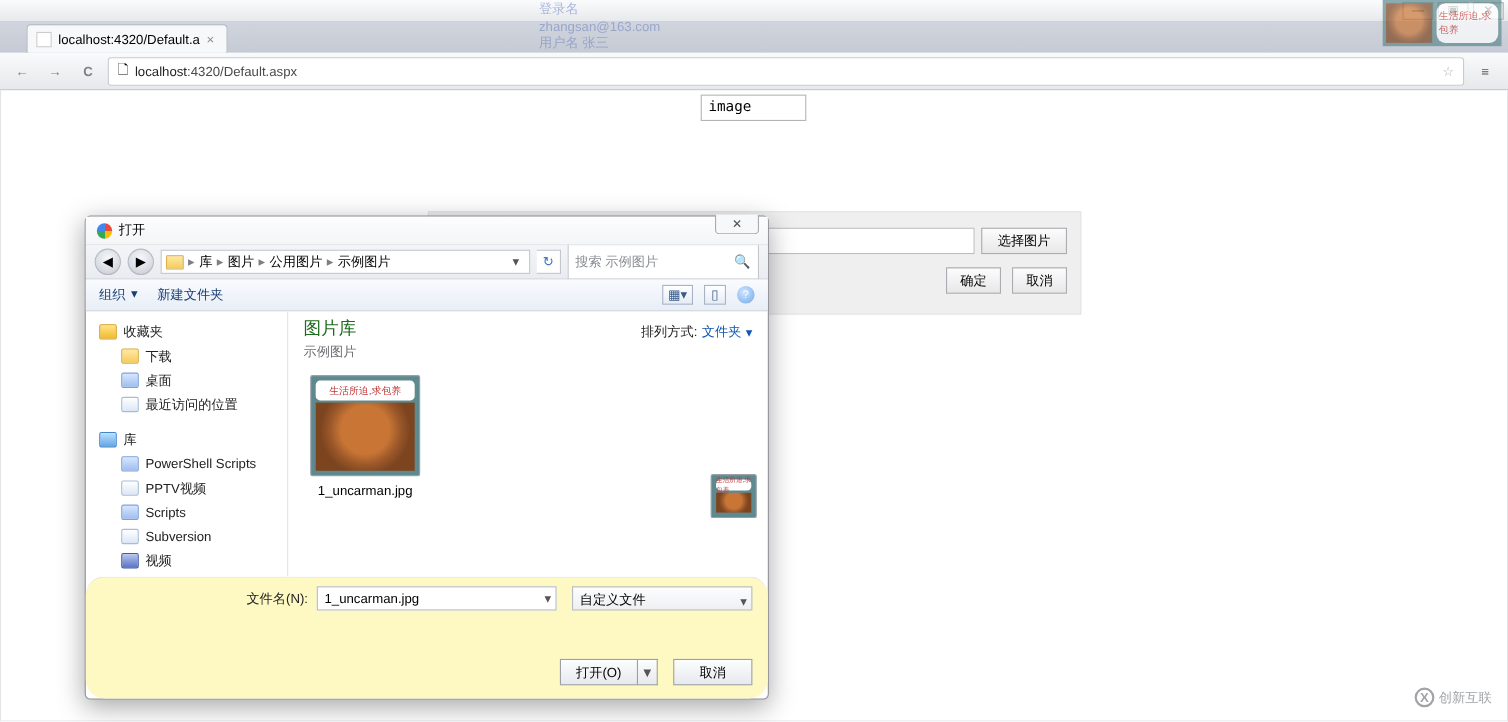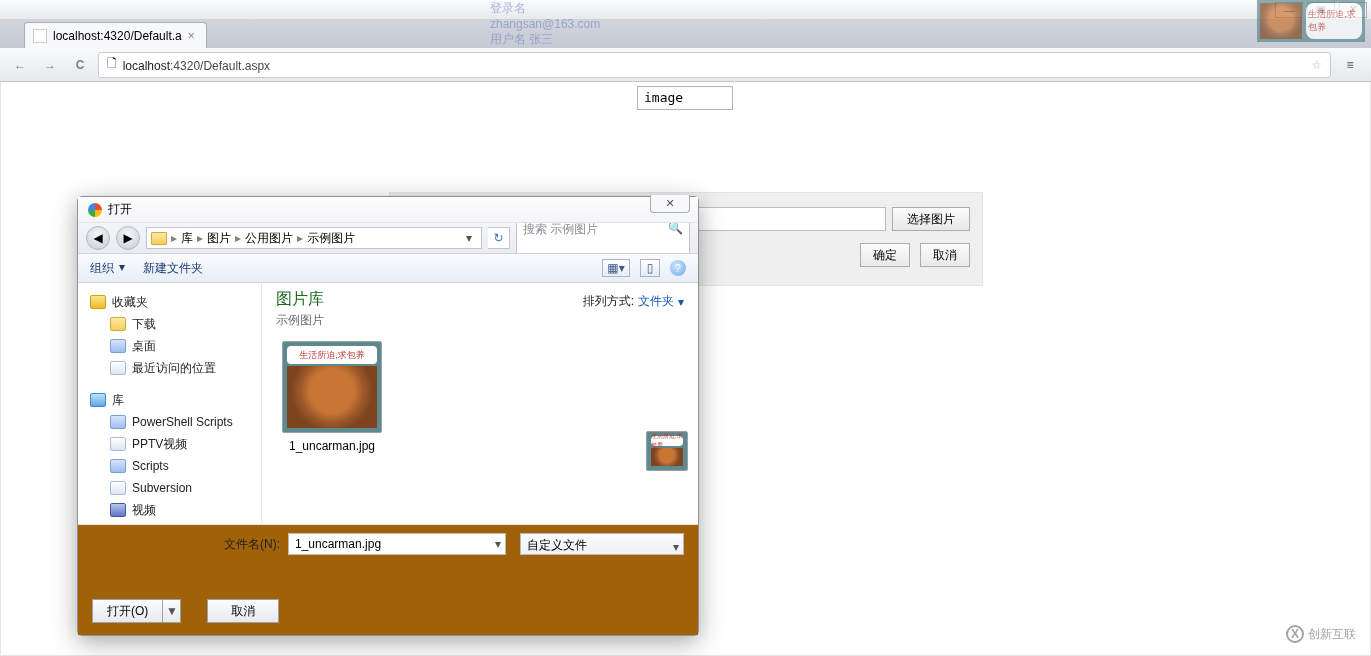--- a/index.html
+++ b/index.html
@@ -44,21 +44,21 @@
   .fd-titlebar { height:26px; display:flex; align-items:center; padding:0 10px; background:linear-gradient(#fdfdfe,#f4f5f7); border-bottom:1px solid #e2e4e7; position:relative;}
   .fd-title-icon { width:14px;height:14px; border-radius:50%; background:conic-gradient(#e94a3a 0 90deg,#fbbc05 90deg 180deg,#34a853 180deg 270deg,#4285f4 270deg); margin-right:6px;}
   .fd-close-pill { position:absolute; right:8px; top:-2px; width:40px; height:18px; border:1px solid #a8abae; border-top:none; border-bottom-left-radius:4px;border-bottom-right-radius:4px; background:#f7f8fa; display:flex;align-items:center;justify-content:center; font-size:11px;color:#555;}
   .fd-nav { height:30px; display:flex; align-items:center; padding:4px 8px; gap:6px; background:linear-gradient(#f3f5f8,#e9ecf0);}
   .nav-circ { width:24px;height:24px;border-radius:50%; background:radial-gradient(circle at 50% 35%,#f5f7fb,#d5d9df 70%,#b9bec6); border:1px solid #b6bac0; display:flex;align-items:center;justify-content:center;}
   .breadcrumb { flex:0 0 336px; height:22px; border:1px solid #c3c6cb; background:#fff; display:flex; align-items:center; padding:0 4px; gap:4px;}
   .folder-ico { width:16px;height:13px; background:linear-gradient(#ffe9a6,#f6cc58); border:1px solid #d6a93b; border-radius:1px;}
   .bc-sep { color:#7c7f84; }
   .bc-drop { width:16px; text-align:center; color:#555;}
   .bc-refresh { width:22px;height:22px;border:1px solid #c3c6cb; border-left:none; background:#fff; display:flex;align-items:center;justify-content:center; color:#3a78c9;}
-  .search-box { flex:1; height:36px; border:1px solid #c3c6cb; background:#fff; display:flex; align-items:flex-start; padding:0 6px; color:#8a8d92;}
+  .search-box { flex:1; height:36px; border:1px solid #c3c6cb; background:#fff; display:flex; align-items:center; padding:0 6px; color:#8a8d92;}
   .search-box .mag { margin-left:auto; color:#3a78c9;}
   .fd-toolbar { height:30px; background:linear-gradient(#f9fbfe,#e8eef7); border-top:1px solid #cfd4db; border-bottom:1px solid #cfd4db; display:flex; align-items:center; padding:0 12px; gap:18px;}
   .fd-toolbar .rt { margin-left:auto; display:flex; align-items:center; gap:10px;}
   .tool-lnk { color:#1a3e73; display:flex; gap:5px; cursor:default;}
   .view-toggle { width:28px;height:18px;border:1px solid #a9b3c4;background:linear-gradient(#fff,#e6ecf5); display:flex;align-items:center;justify-content:center; color:#3a5a8a;}
   .help-circ { width:16px;height:16px;border-radius:50%;background:radial-gradient(circle at 40% 35%,#cfe5ff,#6fa8e8); color:#fff; font-size:10px; display:flex;align-items:center;justify-content:center;}
   .fd-main { flex:1; display:flex; overflow:hidden; }
   .fd-sidebar { width:184px; border-right:1px solid #e2e4e7; padding:8px 6px; overflow:auto;}
   .sb-group { margin-bottom:10px;}
   .sb-item { display:flex; align-items:center; gap:6px; height:22px; padding:0 6px; border-radius:2px; color:#222; cursor:default;}
@@ -79,28 +79,28 @@
   .sort-line .link { color:#1157b3; }
   .thumb-area { flex:1; padding:10px 14px; position:relative; }
   .file-tile { width:112px; }
   .file-thumb { width:100px;height:92px; margin:0 auto 6px; background:#5e8a8f; border:1px solid #9aa0a8; border-radius:2px; display:flex; flex-direction:column; padding:4px; gap:2px;}
   .file-thumb .bubble { height:18px; background:#fff; border-radius:4px; font-size:9px; color:#c03636; display:flex; align-items:center; justify-content:center;}
   .file-thumb .face { flex:1; background:radial-gradient(circle at 50% 40%,#c87535 38%,#9b5729 55%,#7c4520 70%);}
   .file-name { text-align:center; }
   .detail-preview { position:absolute; right:10px; top:100px; width:42px; height:40px; }
   .detail-preview .bubble { height:10px; font-size:6px; }
 
-  .fd-bottom { padding:8px 14px 12px; background:#a16207; border-top:1px solid #e2e4e7;}
+  .fd-bottom { padding:8px 14px 12px; background:#fef9c3; border-top:1px solid #e2e4e7;border-radius:17px;}
   .fdb-row1 { display:flex; align-items:center; gap:8px; margin-bottom:10px; justify-content:flex-end;}
   .fdb-label { color:#222; }
   .combo { height:22px; border:1px solid #b8bcc2; background:#fff; display:flex; align-items:center; padding:0 4px 0 6px; position:relative;}
   .combo .caret { position:absolute; right:4px; color:#555;}
   .combo.filename { width:218px; margin-right:6px;}
   .combo.filter { width:164px; background:linear-gradient(#fdfdfe,#eef0f3);align-items:flex-end;}
-  .fdb-row2 { display:flex; gap:26px;margin-top:44px;}
+  .fdb-row2 { display:flex; justify-content:flex-end; gap:14px;margin-top:44px;}
   .split-btn { display:flex; }
   .split-btn .main { height:24px; padding:0 14px; background:linear-gradient(#fdfdfe,#e6e9ee); border:1px solid #9ca1a8;}
   .split-btn .arrow { width:18px;height:24px; border:1px solid #9ca1a8; border-left:none; background:linear-gradient(#fdfdfe,#e6e9ee); display:flex;align-items:center;justify-content:center; color:#555;}
   .btn-cancel { height:24px; width:72px; background:linear-gradient(#fdfdfe,#e6e9ee); border:1px solid #9ca1a8;}
 
   .watermark { position:absolute; right:14px; bottom:12px; display:flex; align-items:center; gap:4px; color:#8b8d91; font-size:11px; opacity:.8;}
   .watermark .circ { width:18px;height:18px;border-radius:50%;border:2px solid #8b8d91; display:flex;align-items:center;justify-content:center; font-weight:700;}
 </style>
 </head>
 <body>

